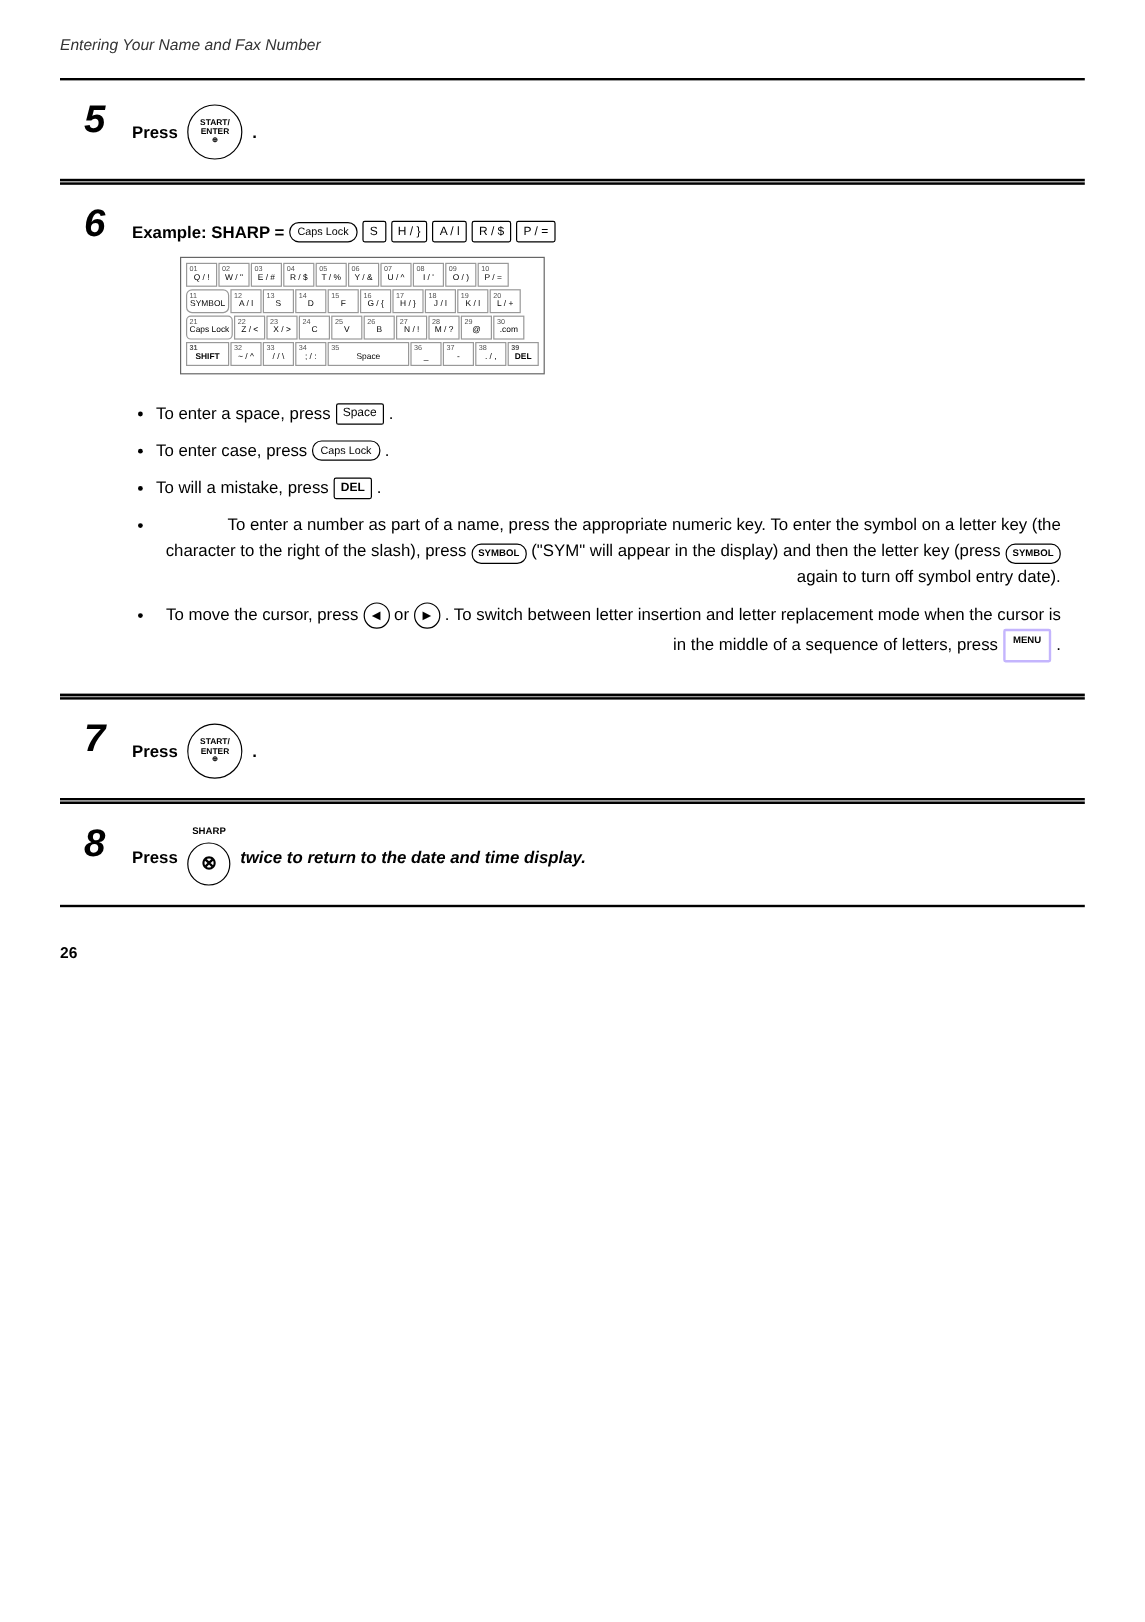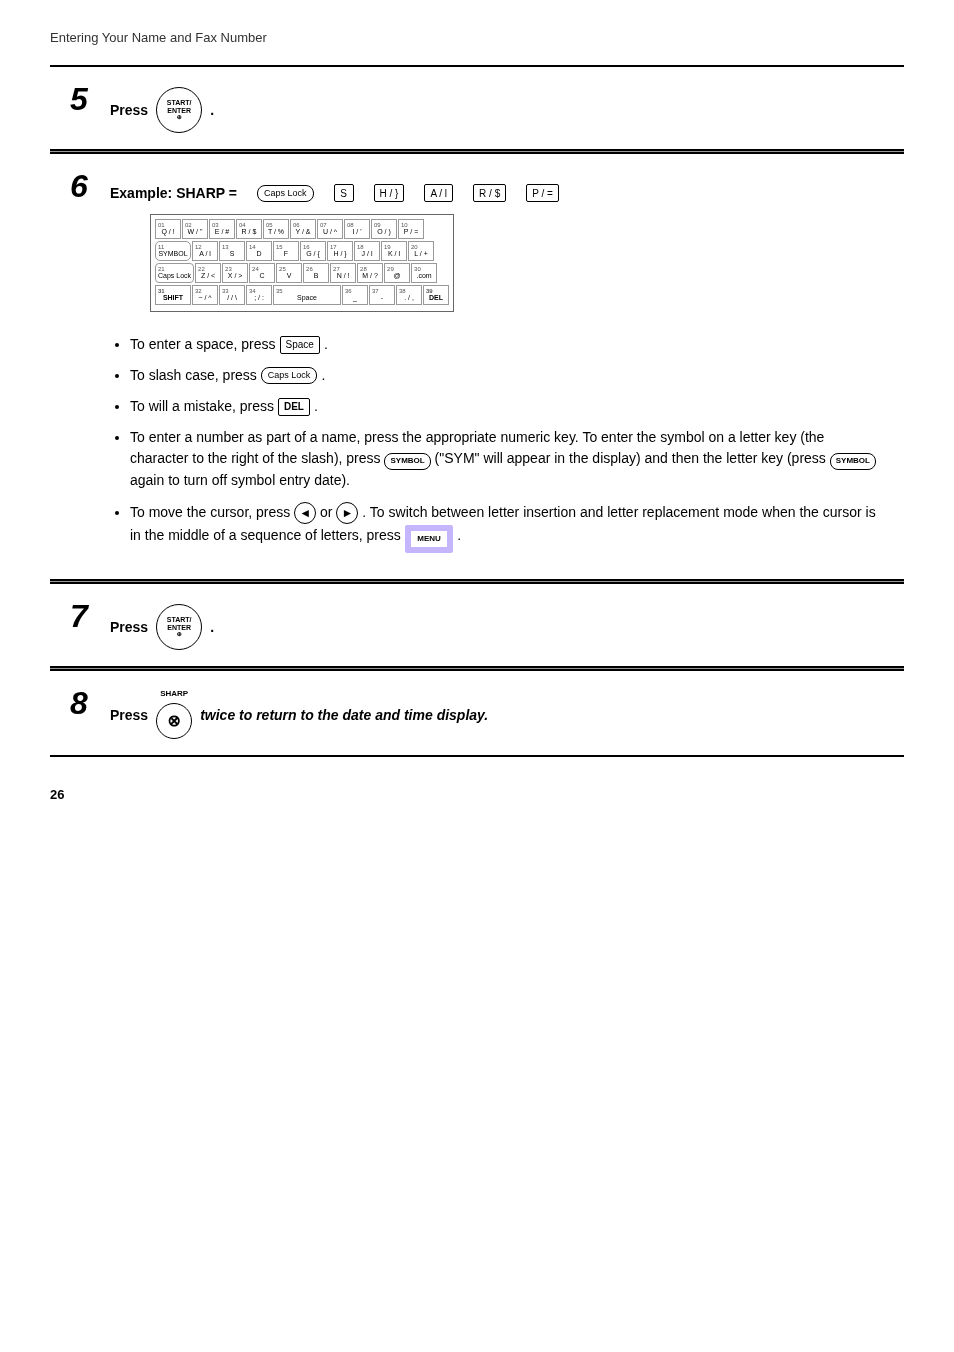--- a/index.html
+++ b/index.html
@@ -9,20 +9,21 @@
       color: #000;
       width: 954px;
       min-height: 1352px;
       padding: 30px 50px 40px 50px;
       font-size: 14px;
     }
     .page-header {
       font-size: 13px;
       color: #333;
       margin-bottom: 20px;
+      font-style: italic;
     }
     .section {
       border-top: 2px solid #000;
       border-bottom: 2px solid #000;
       padding: 18px 20px;
       margin-bottom: 0;
     }
     .step-row {
       display: flex;
       align-items: flex-start;
@@ -135,21 +136,21 @@
       width: 22px;
       height: 22px;
       font-size: 12px;
     }
     
     .btn-menu {
       display: inline-flex;
       flex-direction: column;
       align-items: center;
       justify-content: flex-end;
-      border: 6px solid #c4b5fd;
+      border: 2px solid #c4b5fd;
       border-radius: 2px;
       padding: 1px 10px 2px 10px;
       font-size: 10px;
       height: 28px;
       position: relative;
     }
     .btn-menu .menu-label-top {
       font-size: 8px;
       font-weight: bold;
       position: absolute;
@@ -215,35 +216,36 @@
     .kb-cell-capslock {
       border-radius: 4px;
     }
     .kb-cell-shift {
       font-weight: bold;
       font-size: 7px;
     }
     .example-line {
       display: flex;
       align-items: center;
-      gap: 20px;
+      gap: 4px;
       font-size: 14px;
       font-weight: bold;
       margin-top: 8px;
       flex-wrap: wrap;
     }
     .bullet-list {
       list-style: disc;
       padding-left: 20px;
       margin-top: 10px;
     }
     .bullet-list li {
       margin-bottom: 10px;
       font-size: 14px;
       line-height: 1.5;
+      text-align: right;
     }
     .inline-content {
       display: flex;
       align-items: center;
       gap: 4px;
       flex-wrap: wrap;
     }
     .step6-text {
       font-size: 14px;
       font-weight: bold;
@@ -356,21 +358,21 @@
       <ul class="bullet-list">
         <li>
           <div class="inline-content">
             <span>To enter a space, press</span>
             <span class="btn-key">Space</span>
             <span>.</span>
           </div>
         </li>
         <li>
           <div class="inline-content">
-            <span>To slash case, press</span>
+            <span>To enter case, press</span>
             <span class="btn-capslock">Caps Lock</span>
             <span>.</span>
           </div>
         </li>
         <li>
           <div class="inline-content">
             <span>To will a mistake, press</span>
             <span class="btn-del">DEL</span>
             <span>.</span>
           </div>

